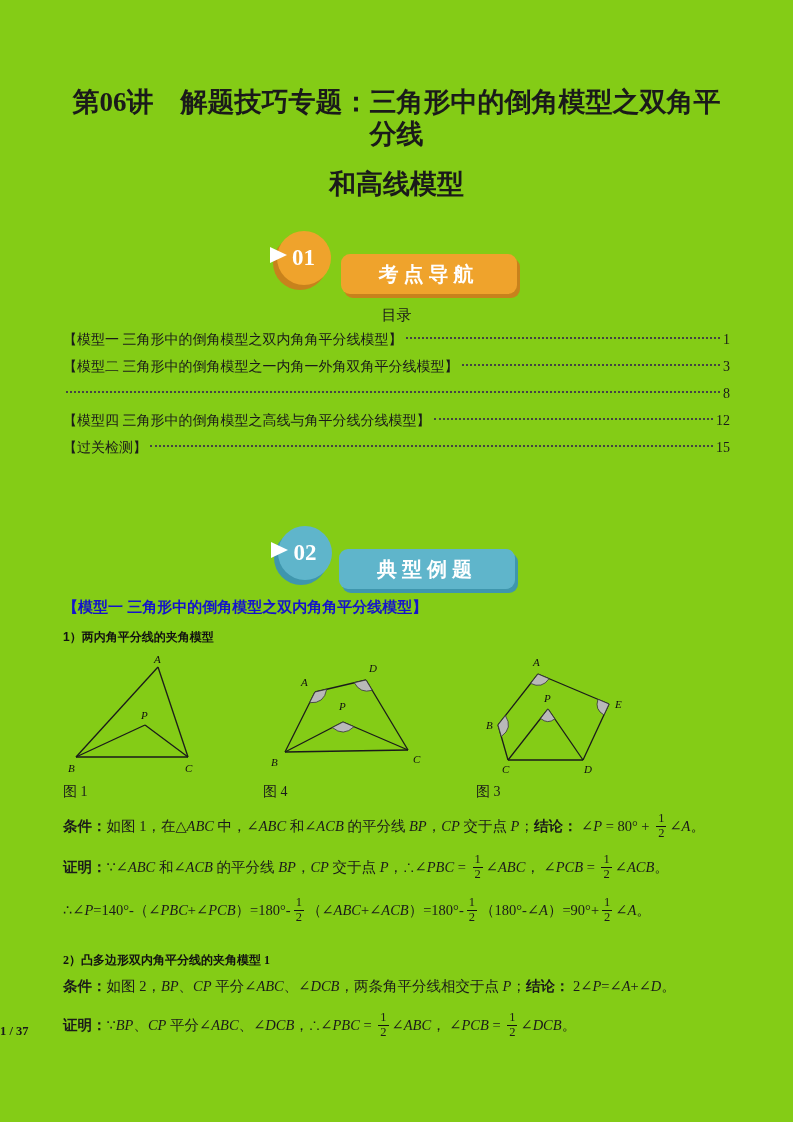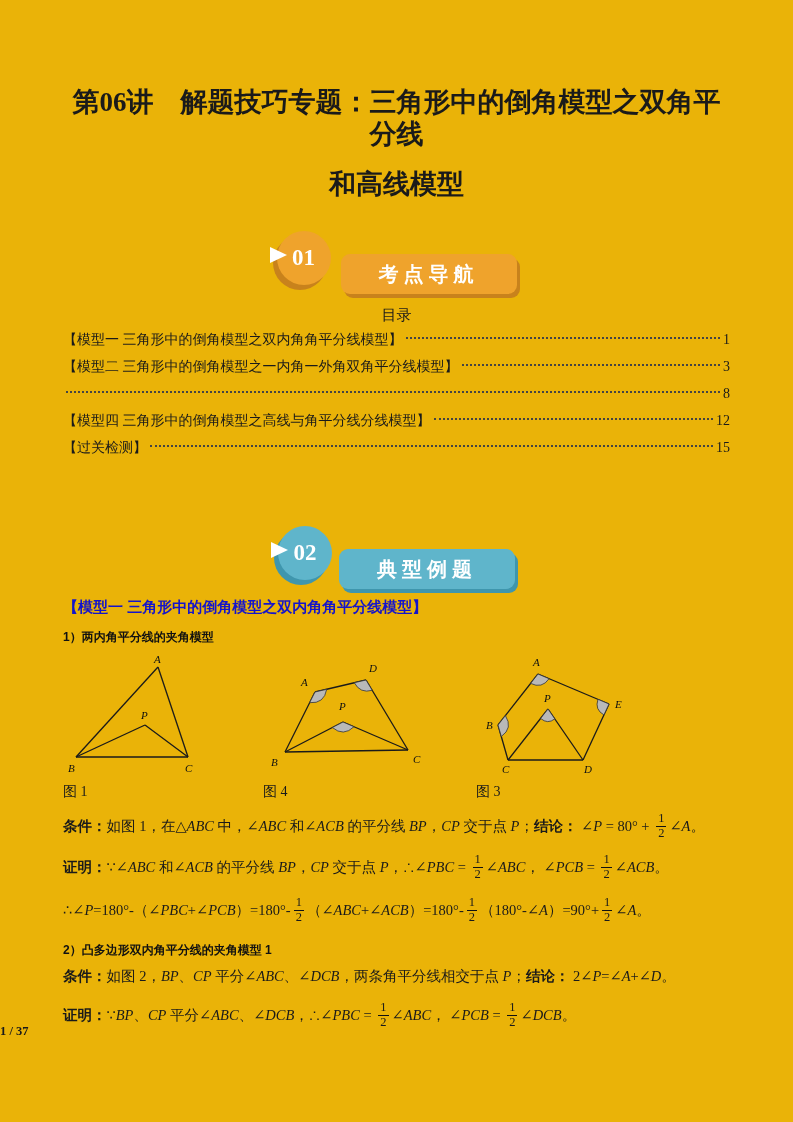--- a/index.html
+++ b/index.html
@@ -1,21 +1,21 @@
 <!DOCTYPE html>
 <html style="--orange: #EFA32C; --orange-dark: #C8821C; --teal: #5FB5CB; --teal-dark: #3F96AD; --blue: #1414CC;"><head>
 <meta charset="utf-8">
 <style>
   html,body{margin:0;padding:0;background:#ffffff;}
   .page{
     position:relative;
     width:793px;height:1122px;
     box-sizing:border-box;
     padding:86px 63px 0 63px;
-    background:#eab308;
+    background:#84cc16;
     font-family:"Liberation Serif","DejaVu Serif",serif;
     color:#1a1a1a;
     overflow:hidden;
   }
   
   .title{text-align:center;font-weight:bold;font-size:27px;line-height:32px;}
   .title .l2{margin-top:18px;}
   
   .badge-row{display:flex;justify-content:center;align-items:center;gap:10px;height:56px;}
   .badge-row.first{margin-top:30px;}
@@ -63,21 +63,21 @@
   .mline .m{font-family:"Liberation Serif","DejaVu Serif",serif;font-style:italic;white-space:pre;}
   .mline .t{white-space:pre;}
   .frac{display:inline-flex;flex-direction:column;align-items:center;line-height:1.1;
     font-size:12.5px;margin:0 3px;}
   .frac .den{border-top:1px solid #111;padding:0 2px;}
   .h40{min-height:40px;margin-top:4px;}
   .h42{min-height:42px;}
   .h44{min-height:44px;}
   .h32{min-height:32px;}
   .h46{min-height:46px;}
-  .sub2{margin-top:8px;}
+  .sub2{margin-top:18px;font-family:Liberation Serif, serif;}
   
   .footer{position:absolute;left:0;right:0;top:1024px;text-align:left;
     font-weight:bold;font-size:12.5px;}
 </style>
 </head>
 <body>
 
 <div class="page">
 
   <div class="title">
@@ -247,21 +247,21 @@
       <span class="frac">
         <span class="num">1</span>
         <span class="den">2</span>
       </span>
       <span class="m">∠ACB</span>
       <span class="t">。</span>
     </div>
   <div class="mline h44">
       <span class="t">∴</span>
       <span class="m">∠P</span>
-      <span class="t">=180°-（</span>
+      <span class="t">=140°-（</span>
       <span class="m">∠PBC</span>
       <span class="t">+</span>
       <span class="m">∠PCB</span>
       <span class="t">）=180°-</span>
       <span class="frac">
         <span class="num">1</span>
         <span class="den">2</span>
       </span>
       <span class="t">（</span>
       <span class="m">∠ABC</span>

